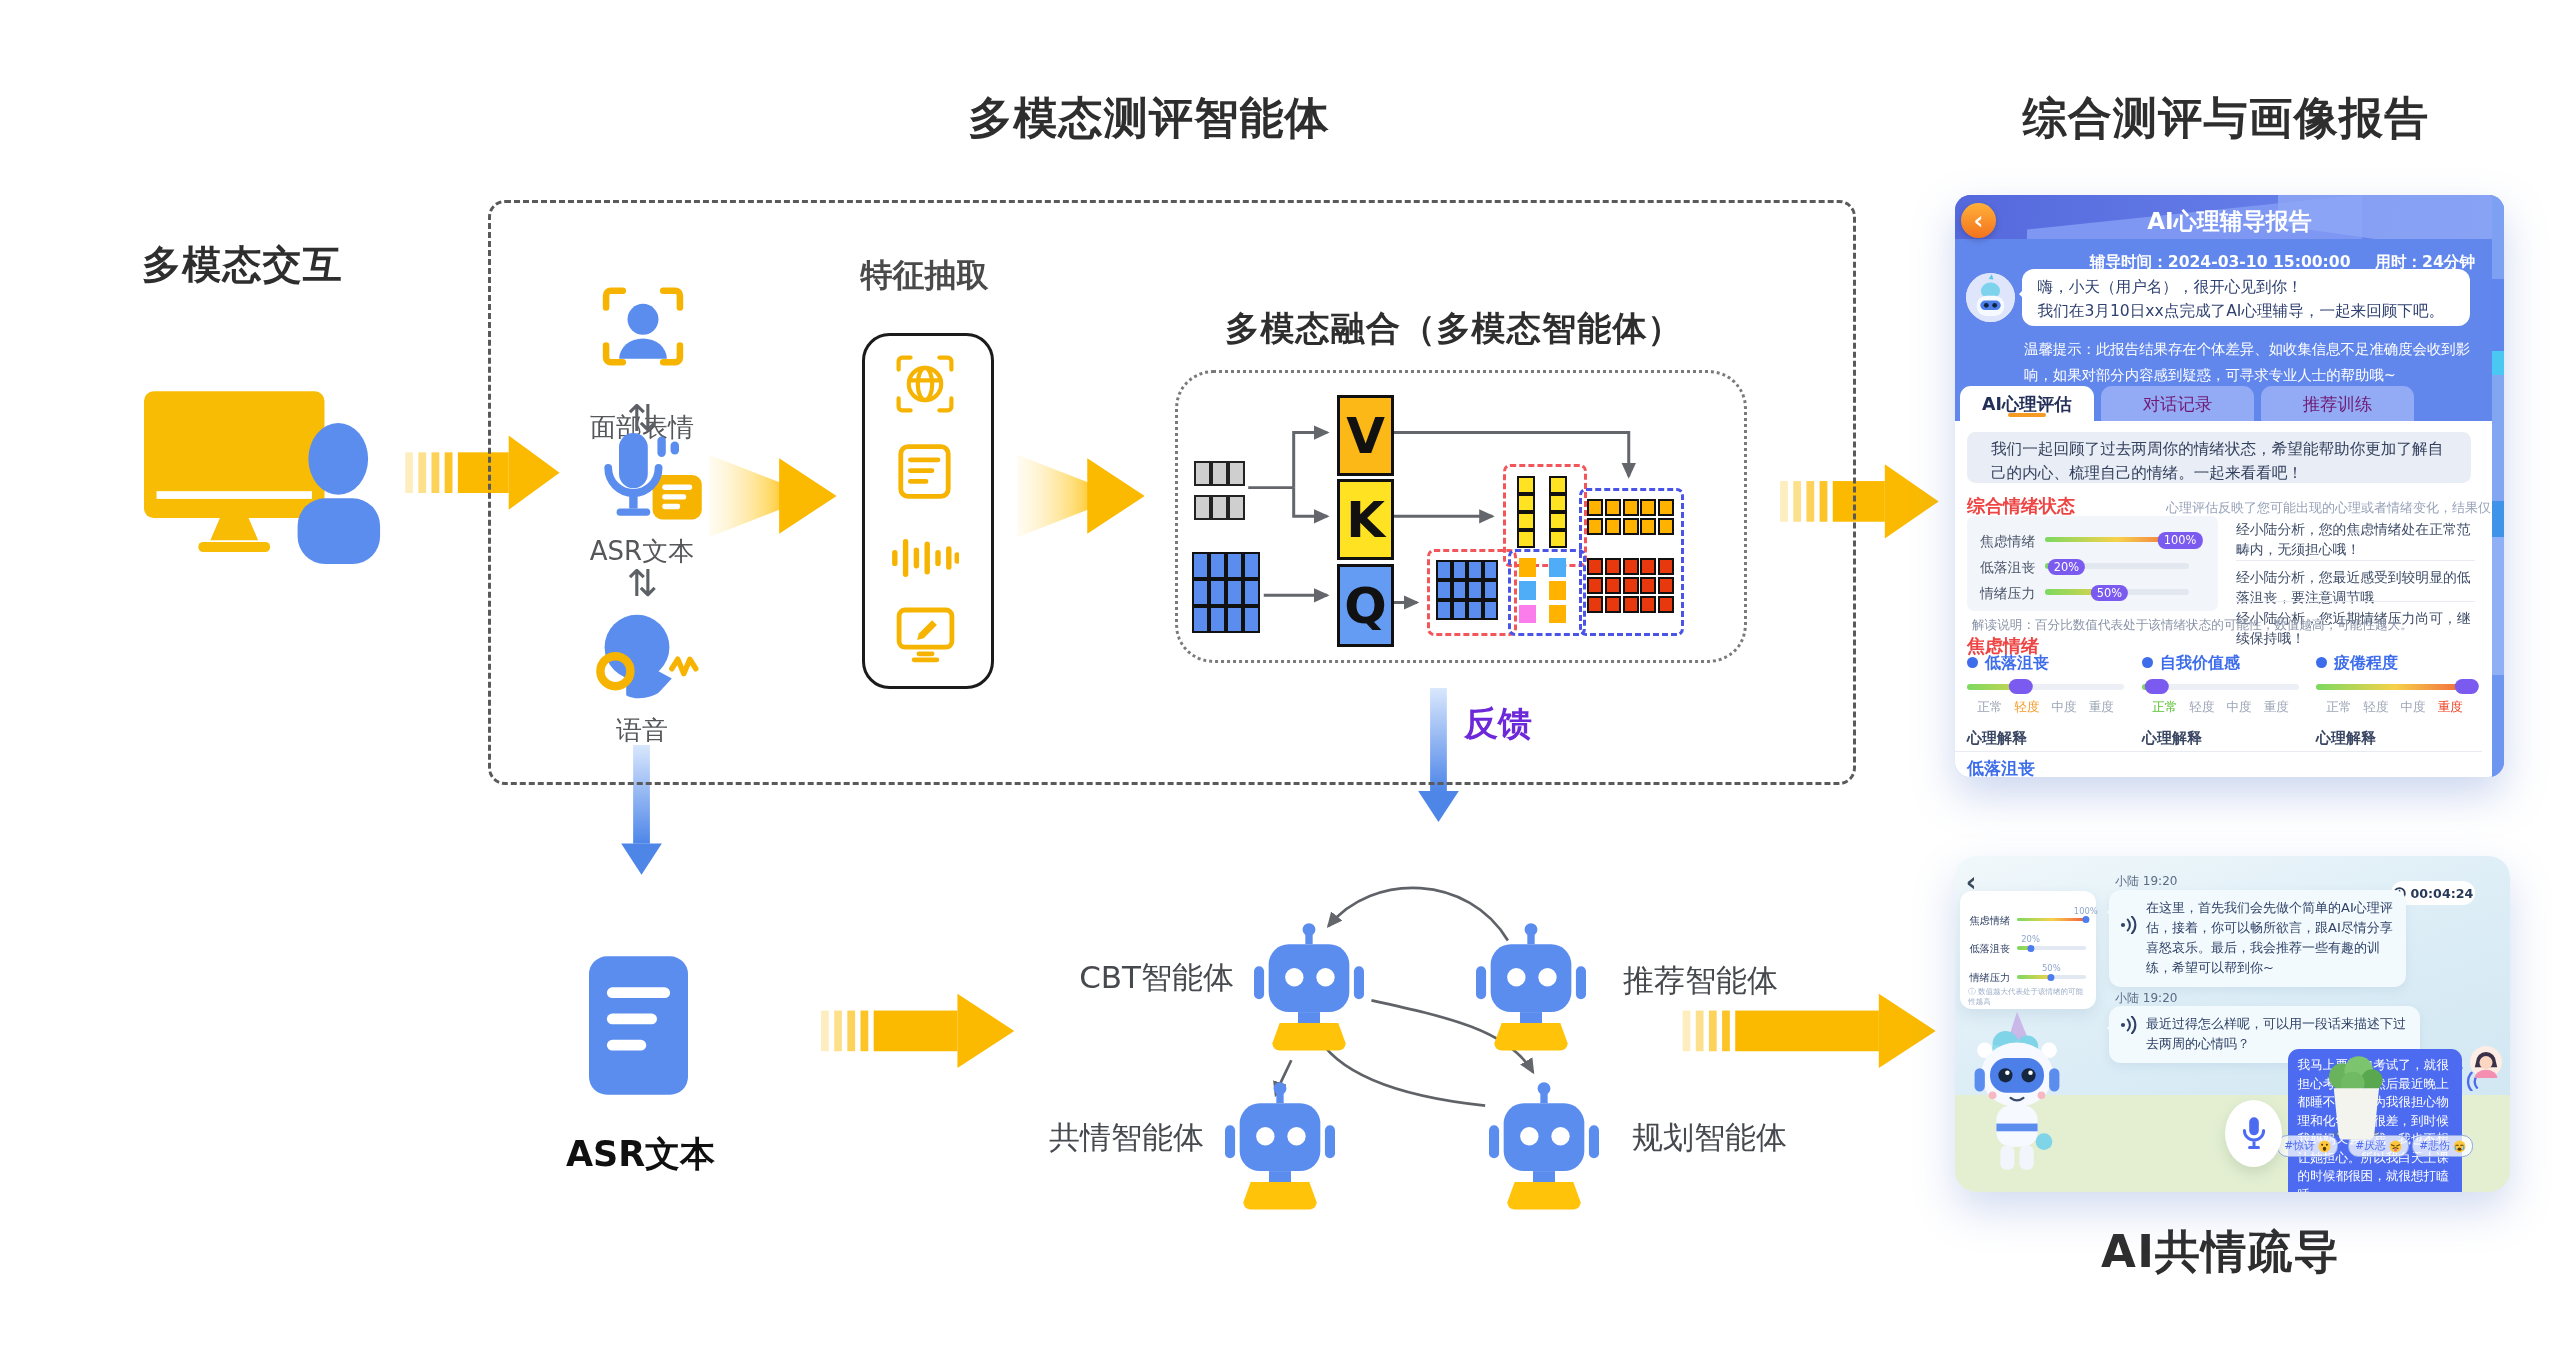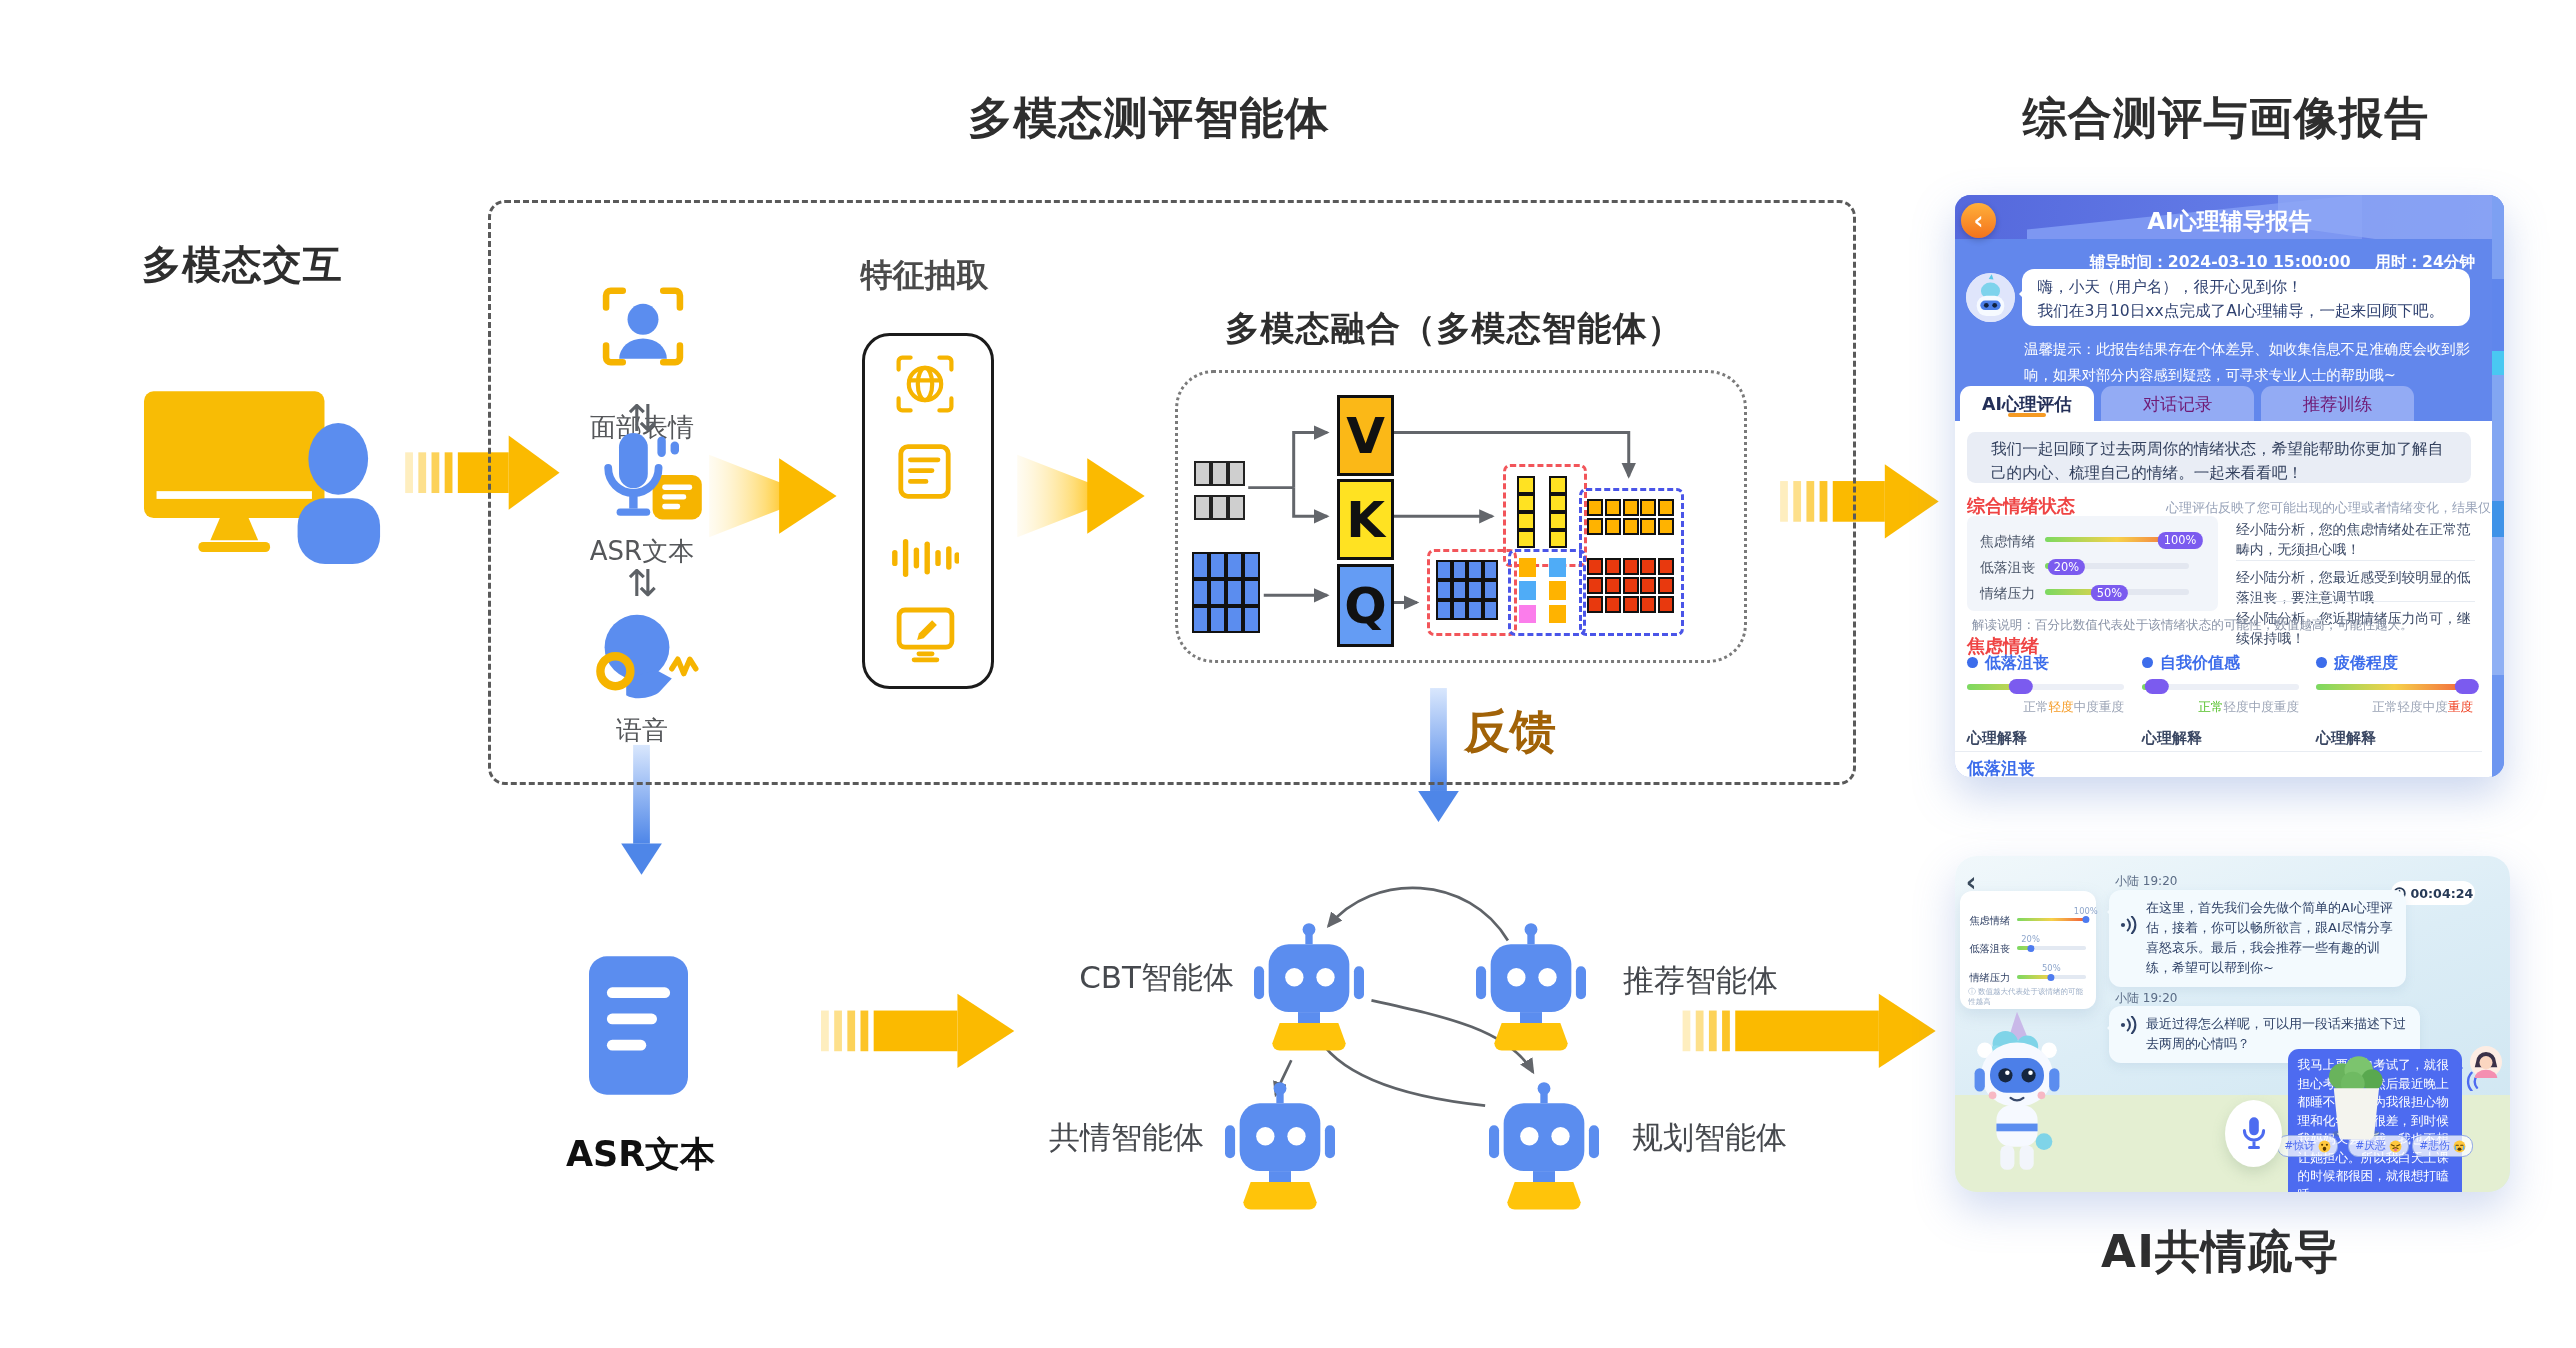--- a/index.html
+++ b/index.html
@@ -60,21 +60,21 @@
          border-radius:7.8px;padding:1.2px 6px;white-space:nowrap;}
   .ana{position:absolute;left:281px;width:244px;color:#3c4a66;font-size:13.8px;line-height:20.3px;font-weight:500;}
   .divider{position:absolute;left:281px;width:239px;border-top:1.2px solid #E8ECF2;}
   .legend{position:absolute;left:17px;top:196px;width:503px;color:#8A94A8;font-size:12.6px;}
   .dim{position:absolute;top:232px;width:163px;}
   .dim .head{color:#3D6DEB;font-weight:bold;font-size:16px;}
   .dim .dot{display:inline-block;width:10.8px;height:10.8px;border-radius:50%;background:#3D6DEB;margin-right:7.2px;}
   .slider{position:relative;margin-top:9.6px;width:157px;height:6.6px;border-radius:3.6px;background:#ECEFF6;}
   .slider .fill i{width:157px;}
   .thumb{position:absolute;top:-4.2px;width:24px;height:15px;border-radius:7.8px;background:#7B5BEF;transform:translateX(-55%);}
-  .scale{display:flex;justify-content:flex-end;width:157px;margin-top:8.4px;font-size:12.6px;color:#9AA3B5;}
+  .scale{display:flex;justify-content:center;width:157px;margin-top:8.4px;font-size:12.6px;color:#9AA3B5;gap:12px;}
   .exp-t{margin-top:13px;font-size:15px;color:#3a4763;font-weight:600;}
   .exp{margin-top:7.2px;font-size:11.4px;line-height:17px;color:#55617c;}
   .rep-strip{position:absolute;right:0;top:0;width:12px;height:582px;}
   .cutoff{position:absolute;left:0px;top:330px;width:515px;height:26px;background:#fff;border-top:1.2px solid #E8ECF2;
           color:#3D6DEB;font-weight:bold;font-size:17px;padding:4.8px 0 0 12px;}
 
   
   .chat-card{left:1955px;top:856px;width:555px;height:336px;border-radius:21.5px;overflow:hidden;
              background:linear-gradient(160deg,#F1F8FB 0%,#DCEDF6 45%,#CDE5F1 100%);
              box-shadow:0 18px 42px rgba(110,140,210,.3);}
@@ -389,21 +389,21 @@
       <div class="cell" style="background: rgb(232, 57, 14); border: 2.4px solid rgb(17, 17, 17);"></div>
       <div class="cell" style="background: rgb(232, 57, 14); border: 2.4px solid rgb(17, 17, 17);"></div>
       <div class="cell" style="background: rgb(232, 57, 14); border: 2.4px solid rgb(17, 17, 17);"></div>
       <div class="cell" style="background: rgb(232, 57, 14); border: 2.4px solid rgb(17, 17, 17);"></div>
       <div class="cell" style="background: rgb(232, 57, 14); border: 2.4px solid rgb(17, 17, 17);"></div>
       <div class="cell" style="background: rgb(232, 57, 14); border: 2.4px solid rgb(17, 17, 17);"></div>
       <div class="cell" style="background: rgb(232, 57, 14); border: 2.4px solid rgb(17, 17, 17);"></div>
       <div class="cell" style="background: rgb(232, 57, 14); border: 2.4px solid rgb(17, 17, 17);"></div>
     </div>
 
-  <div class="abs sec-label" style="left:1464px;top:701px;font-size:46px;color:#a16207;text-align:center;">反馈</div>
+  <div class="abs sec-label" style="left:1464px;top:701px;font-size:34px;color:#6d28d9;text-align:center;">反馈</div>
 
   <svg class="abs" style="left:589px;top:956px" width="99" height="139" viewBox="0 0 166 232">
     <rect x="0" y="0" width="166" height="232" rx="30" fill="#5B8DEF"></rect>
     <rect x="30" y="52" width="106" height="18" rx="9" fill="#fff"></rect>
     <rect x="30" y="96" width="84" height="18" rx="9" fill="#fff"></rect>
     <rect x="30" y="140" width="66" height="18" rx="9" fill="#fff"></rect>
   </svg>
   <div class="abs ctr" style="left:527px;top:1131px;width:227px;font-size:35px;font-weight:bold;color:#101010;">ASR文本</div>
 
   <svg class="abs" style="left:1254px;top:922px" width="110" height="138" viewBox="0 0 120 150">

